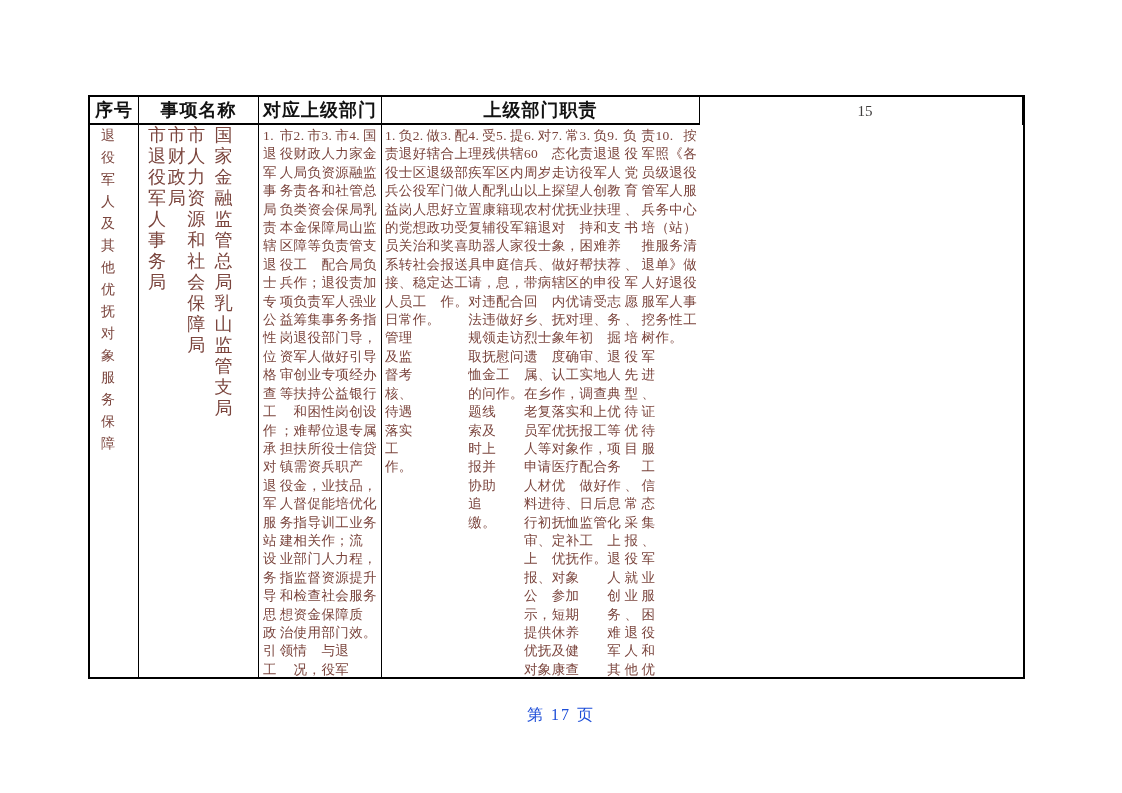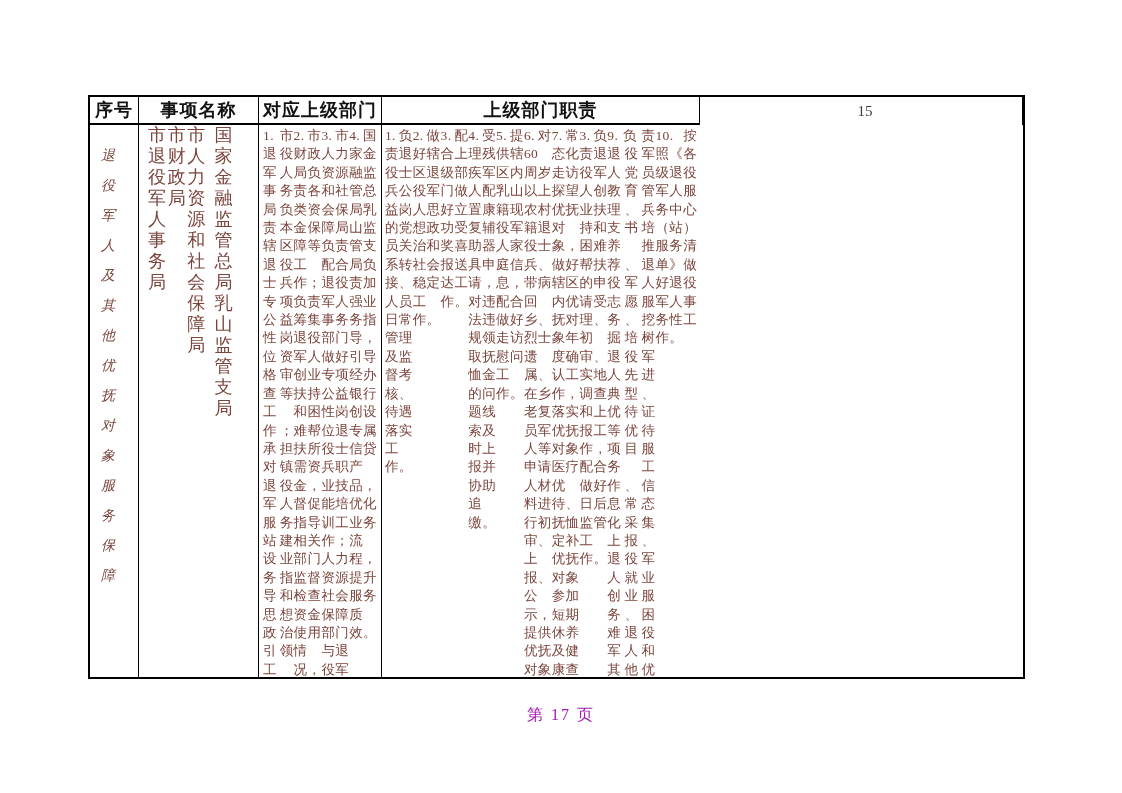--- a/index.html
+++ b/index.html
@@ -43,27 +43,26 @@
     flex-direction: row;
     justify-content: center;
   }
   .num-cell {
     align-items: center;
     font-size: 15px;
     color: #3f3d3c;
     padding-left: 8px;
   }
   .name-cell {
-    padding: 16px 11px;
+    padding: 0 11px;
     font-size: 14px;
-    line-height: 30px;
+    line-height: 22px;
     letter-spacing: 2px;
     color: #7b453d;
     text-align: justify;
-    font-style: italic;
   }
   .dept-cell {
     padding: 0 9px;
     font-size: 18px;
     line-height: 21px;
     letter-spacing: 1.5px;
     color: #7b453d;
     text-align: justify;
   }
   .duty-cell {
@@ -76,21 +75,21 @@
     text-align: justify;
     letter-spacing: 0.4px;
   }
   .page-number {
     position: absolute;
     top: 705px;
     left: 0;
     width: 100%;
     text-align: center;
     font-size: 16px;
-    color: #a21caf;
+    color: #1d4ed8;
     letter-spacing: 2px;
   }
 </style>
 </head>
 <body>
 
 <div class="doc-table">
 
   <div class="cell head">
     <span>序号</span>

